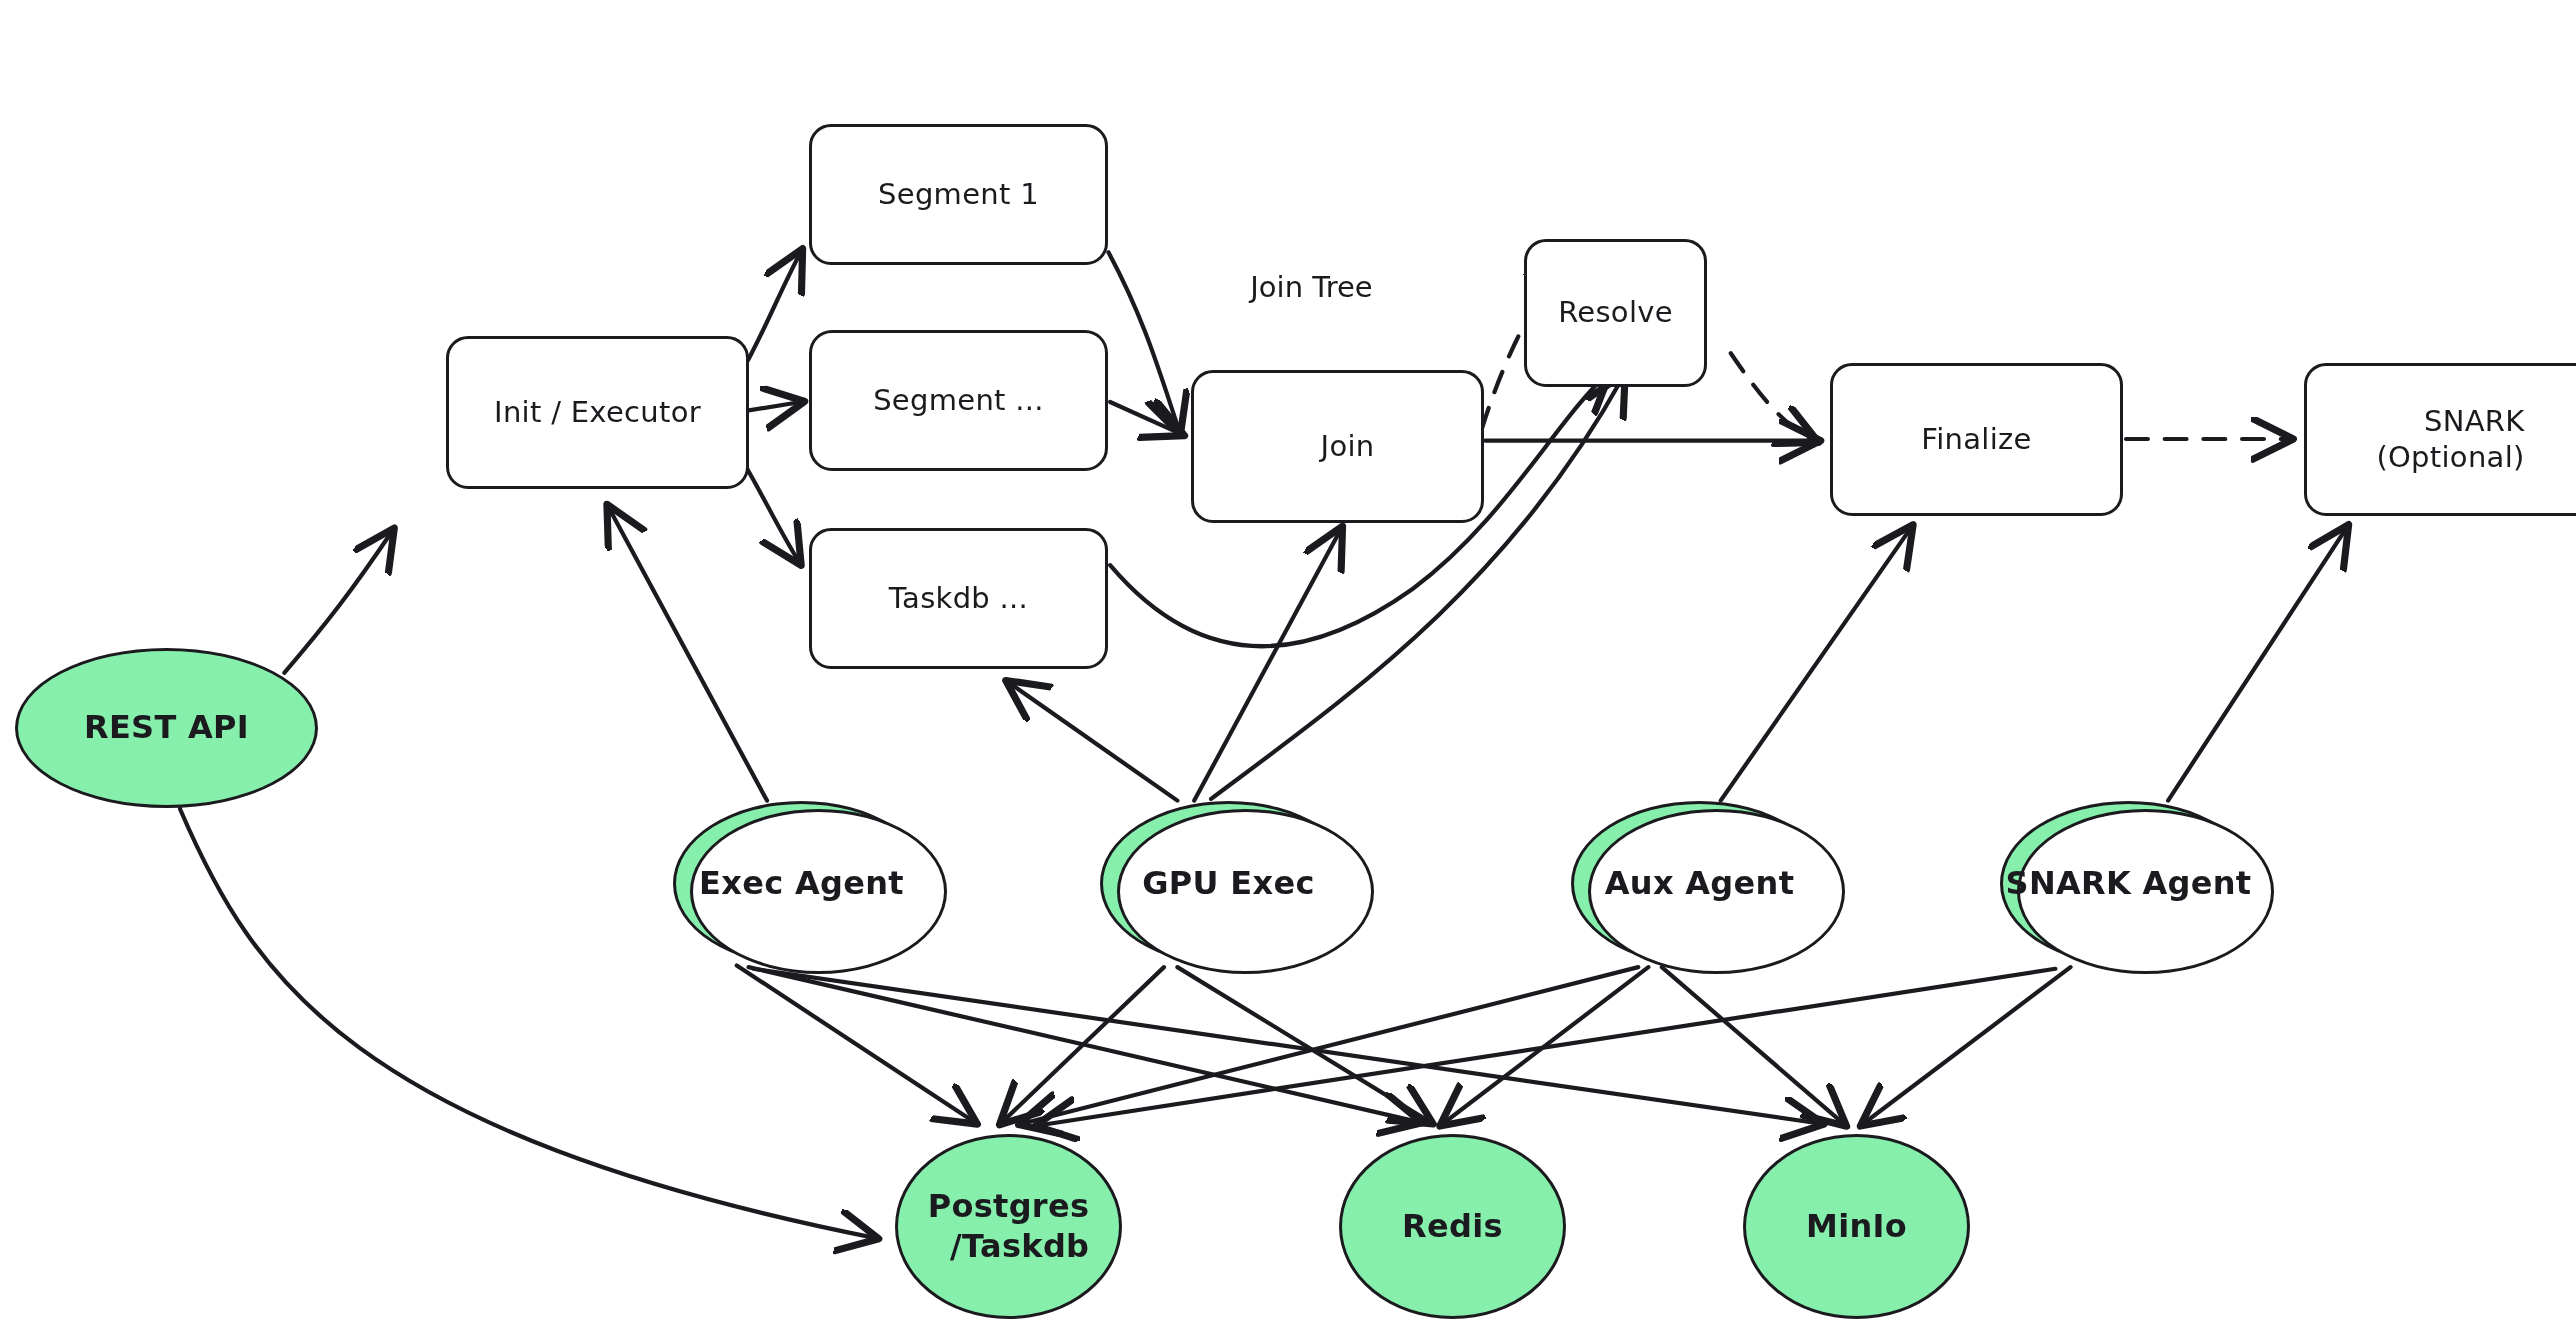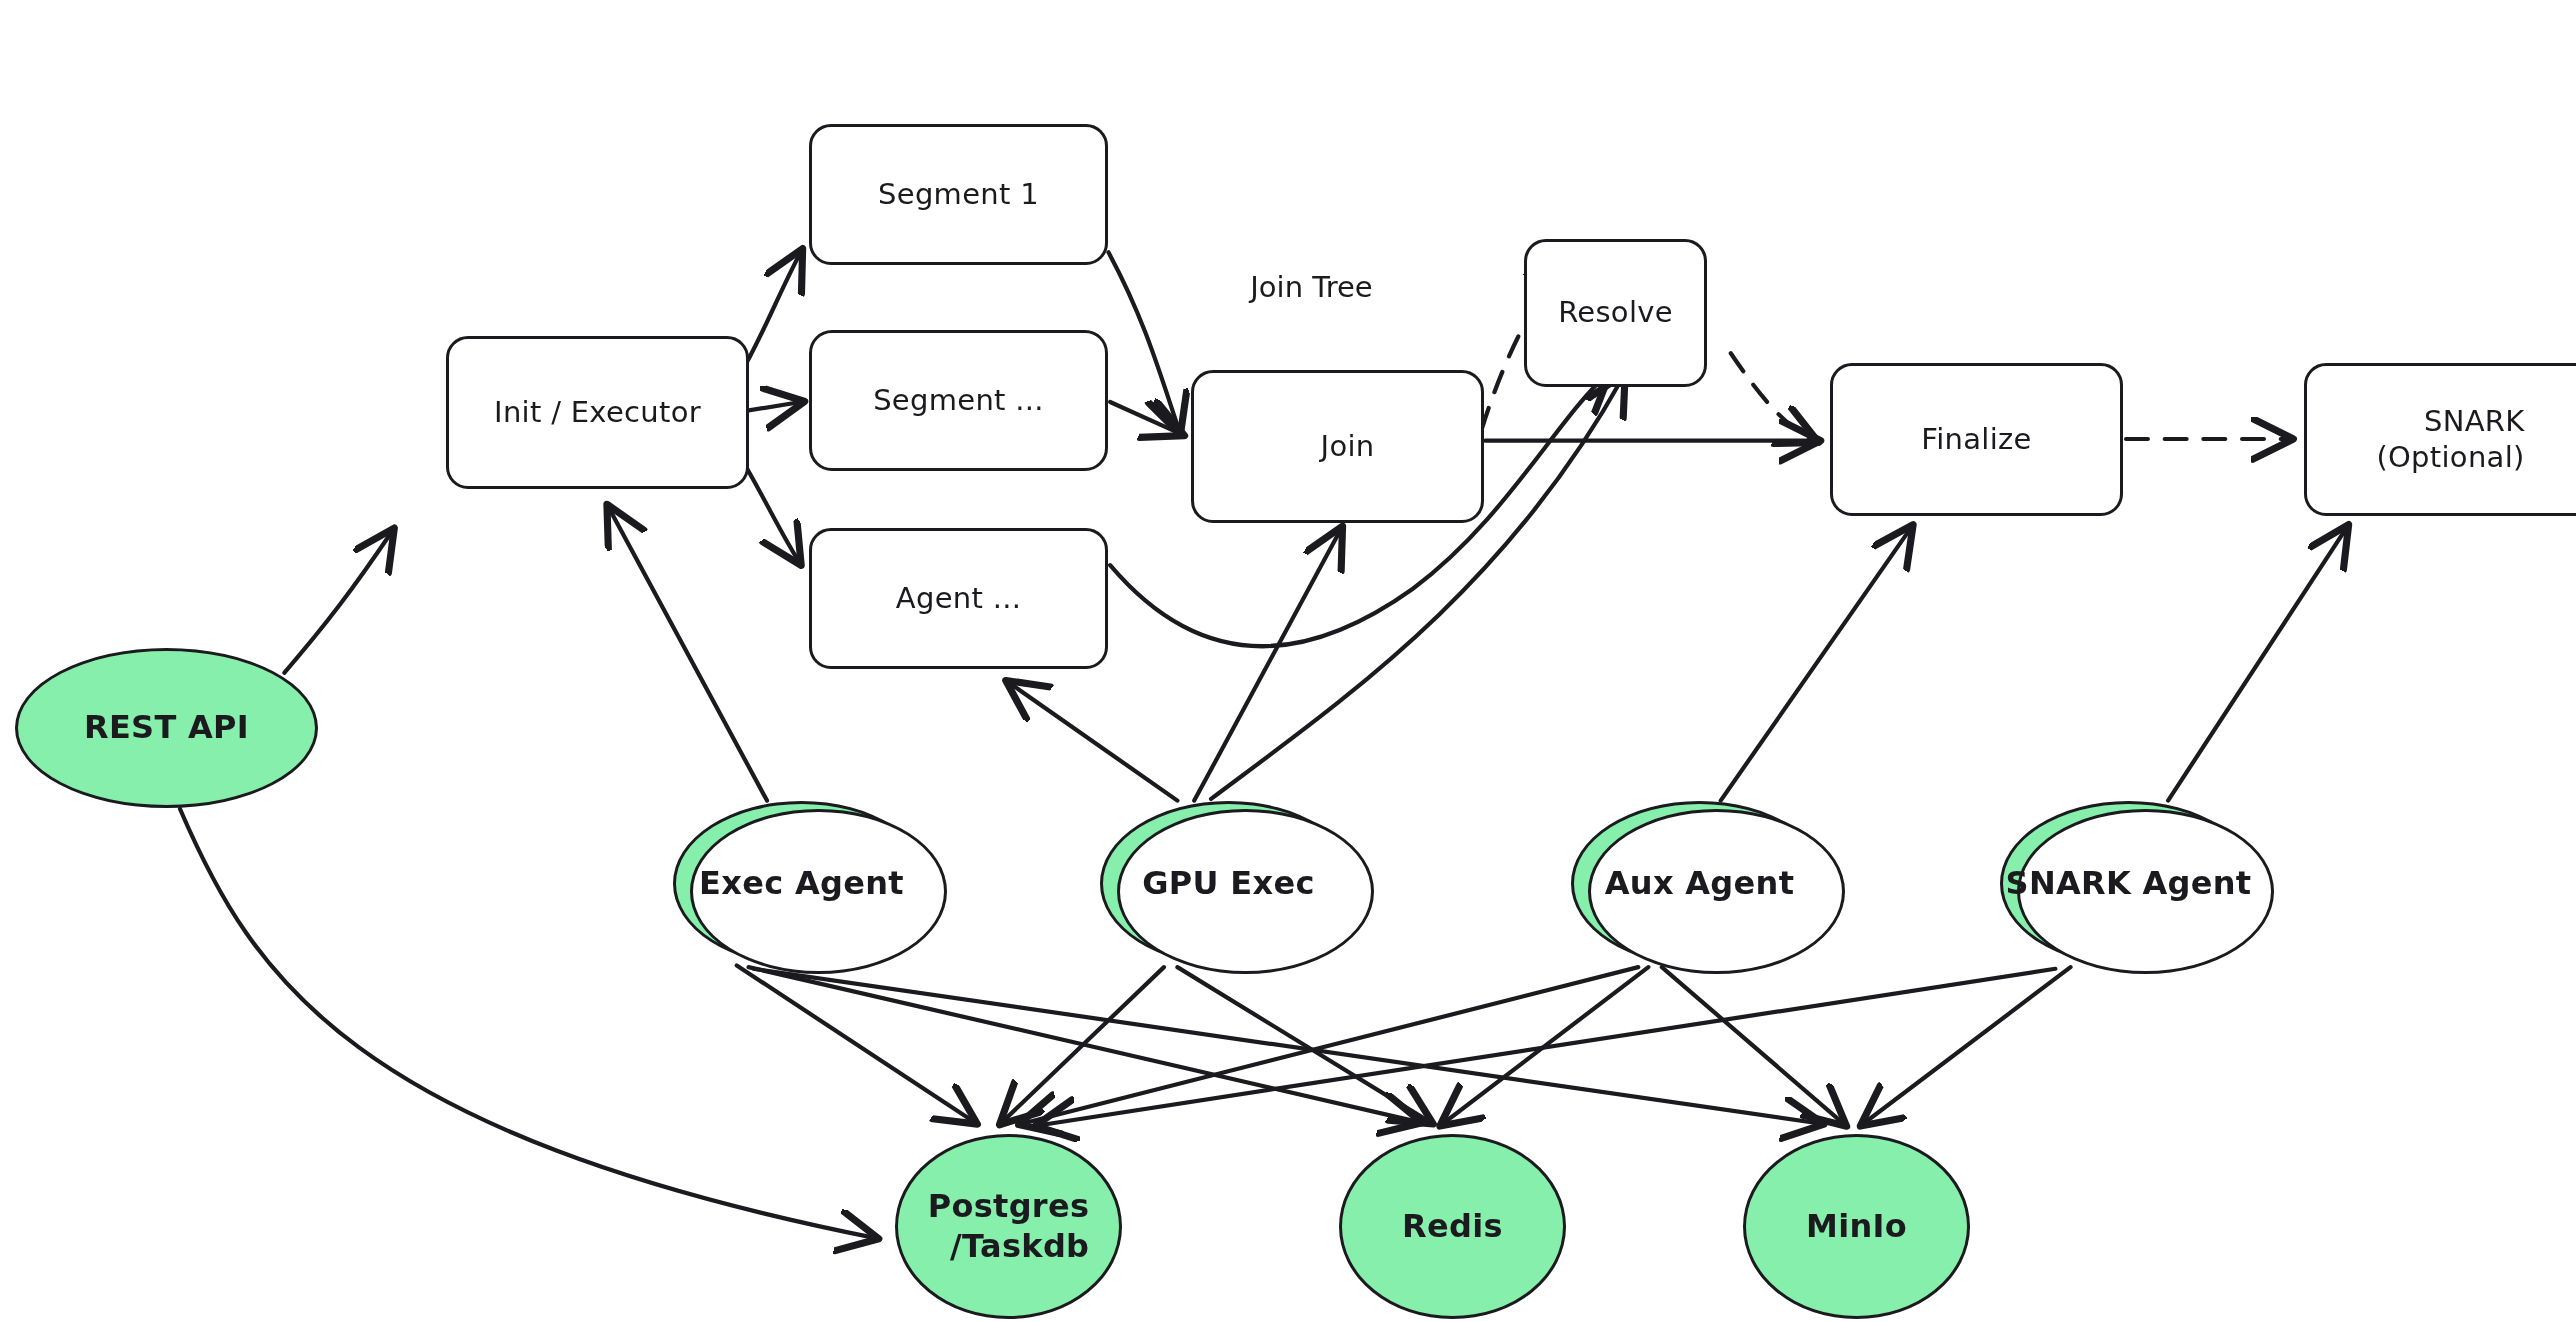--- a/index.html
+++ b/index.html
@@ -123,21 +123,21 @@
     </g>
   </svg>
 
   <div class="grouplabel" style="left:1194px;top:269px;width:235px;">Join Tree</div>
 
   <div id="nodes">
       <div class="node ellip" style="left: 15px; top: 648px; width: 303px; height: 160px;"><span>REST API</span></div>
       <div class="node rect" style="left: 410px; top: 336px; width: 303px; height: 153px; margin-left: 36px;"><span>Init / Executor</span></div>
       <div class="node rect" style="left: 809px; top: 124px; width: 299px; height: 141px;"><span>Segment 1</span></div>
       <div class="node rect" style="left: 809px; top: 330px; width: 299px; height: 141px; border-radius: 23px;"><span>Segment ...</span></div>
-      <div class="node rect" style="left: 809px; top: 528px; width: 299px; height: 141px;"><span>Agent ...</span></div>
+      <div class="node rect" style="left: 809px; top: 528px; width: 299px; height: 141px;"><span>Taskdb ...</span></div>
       <div class="node rect" style="left: 1191px; top: 370px; width: 293px; height: 153px; padding-left: 20px;"><span>Join</span></div>
       <div class="node rect" style="left: 1524px; top: 239px; width: 183px; height: 148px;"><span>Resolve</span></div>
       <div class="node rect" style="left: 1830px; top: 363px; width: 293px; height: 153px;"><span>Finalize</span></div>
       <div class="node rect" style="left: 2304px; top: 363px; width: 293px; height: 153px;"><span>SNARK
 (Optional)</span></div>
       <div class="node ellip stacked" style="left: 673px; top: 801px; width: 257px; height: 165px;"><span>Exec Agent</span></div>
       <div class="node ellip stacked" style="left: 1100px; top: 801px; width: 257px; height: 165px;"><span>GPU Exec</span></div>
       <div class="node ellip stacked" style="left: 1571px; top: 801px; width: 257px; height: 165px;"><span>Aux Agent</span></div>
       <div class="node ellip stacked" style="left: 2000px; top: 801px; width: 257px; height: 165px;"><span>SNARK Agent</span></div>
       <div class="node ellip" style="left: 895px; top: 1134px; width: 227px; height: 185px;"><span>Postgres

